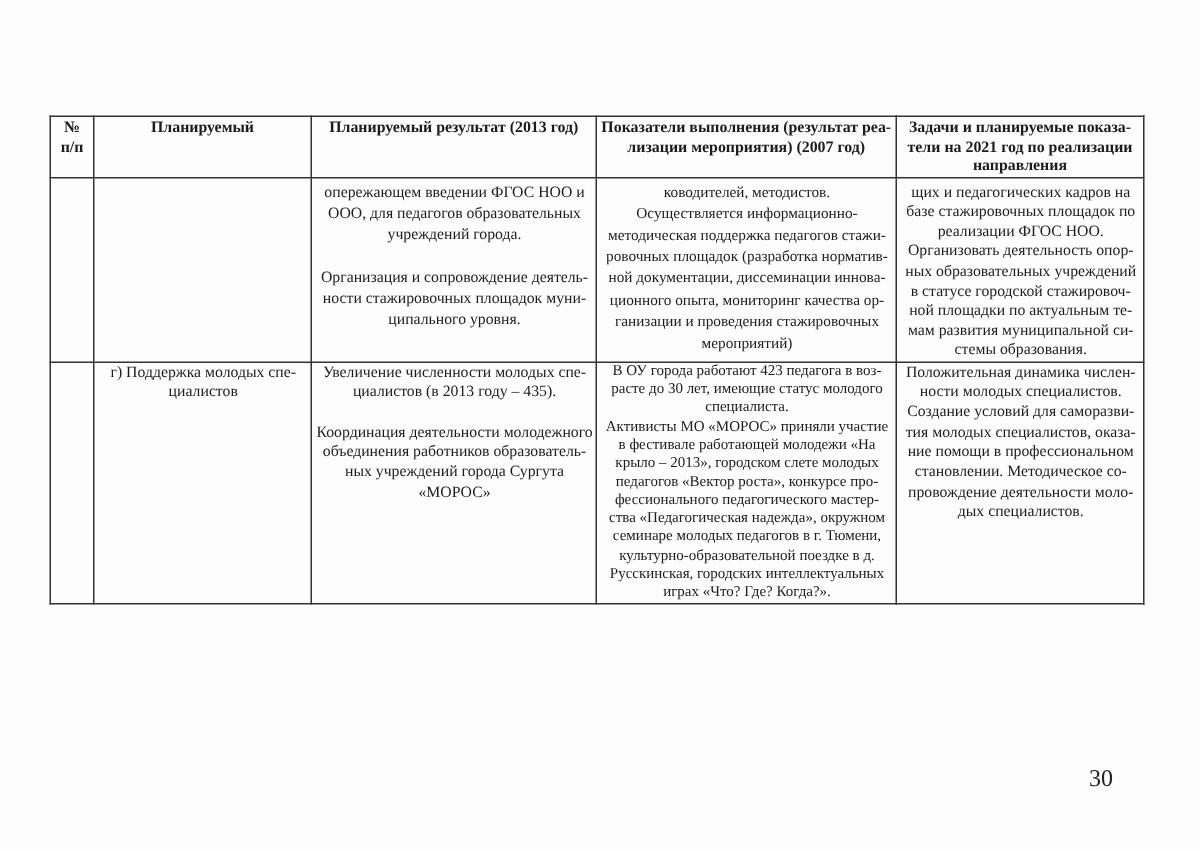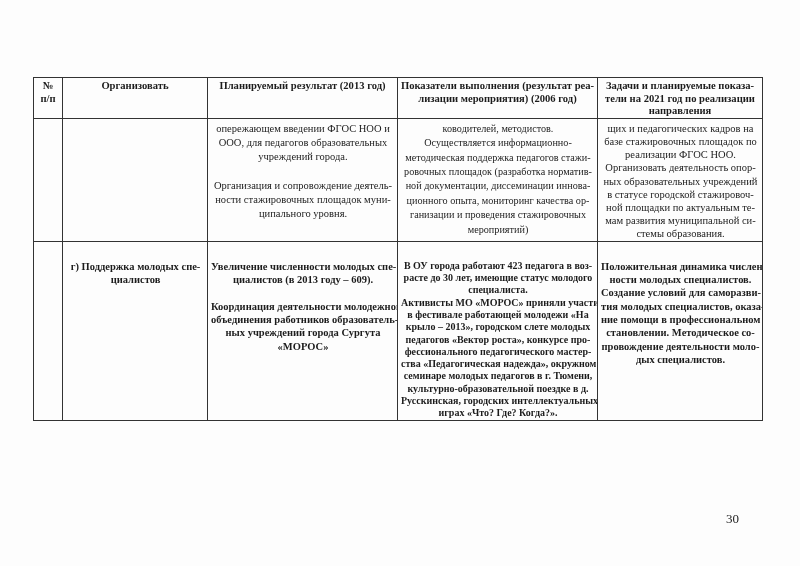--- a/index.html
+++ b/index.html
@@ -42,50 +42,50 @@
   tr.body-row-1{height:123px;}
   tr.body-row-2{height:161px;}
   table.doc-table td{
     font-size:10.5px;
     line-height:14.2px;
     text-align:center;
     padding:3px 2px 0 3px;
   }
   tr.body-row-1 td.c4{font-size:10.2px;line-height:14.4px;}
   tr.body-row-1 td.c5{line-height:13.2px;margin-left:32px;}
-  tr.body-row-2 td{line-height:13.3px;padding-top:18px;font-weight:bold;}
+  tr.body-row-2 td{line-height:13.3px;padding-top:0;}
   tr.body-row-2 td.c4{font-size:10px;line-height:12.3px;margin-top:12px;}
   .page-number{
     position:absolute;
     left:726px;top:511px;
-    font-size:13px;
+    font-size:16px;
     color:#222;
   }
 </style>
 </head>
 <body>
 
 <div class="page">
 
   <table class="doc-table">
     <colgroup>
       <col style="width:29px">
       <col style="width:145px">
       <col style="width:190px">
       <col style="width:200px">
       <col style="width:165px">
     </colgroup>
     <thead>
       <tr class="hdr-row">
         <th>№
 п/п</th>
-        <th>Организовать</th>
+        <th>Планируемый</th>
         <th>Планируемый результат (2013 год)</th>
         <th>Показатели выполнения (результат реа-
-лизации мероприятия) (2006 год)</th>
+лизации мероприятия) (2007 год)</th>
         <th>Задачи и планируемые показа-
 тели на 2021 год по реализации
 направления</th>
       </tr>
     </thead>
     <tbody>
       <tr class="body-row-1">
         <td class="c1"></td>
         <td class="c2"></td>
         <td class="c3">опережающем введении ФГОС НОО и
@@ -111,21 +111,21 @@
 в статусе городской стажировоч-
 ной площадки по актуальным те-
 мам развития муниципальной си-
 стемы образования.</td>
       </tr>
       <tr class="body-row-2">
         <td class="c1"></td>
         <td class="c2">г) Поддержка молодых спе-
 циалистов</td>
         <td class="c3">Увеличение численности молодых спе-
-циалистов (в 2013 году – 609).
+циалистов (в 2013 году – 435).
 
 Координация деятельности молодежного
 объединения работников образователь-
 ных учреждений города Сургута
 «МОРОС»</td>
         <td class="c4">В ОУ города работают 423 педагога в воз-
 расте до 30 лет, имеющие статус молодого
 специалиста.
 Активисты МО «МОРОС» приняли участие
 в фестивале работающей молодежи «На

